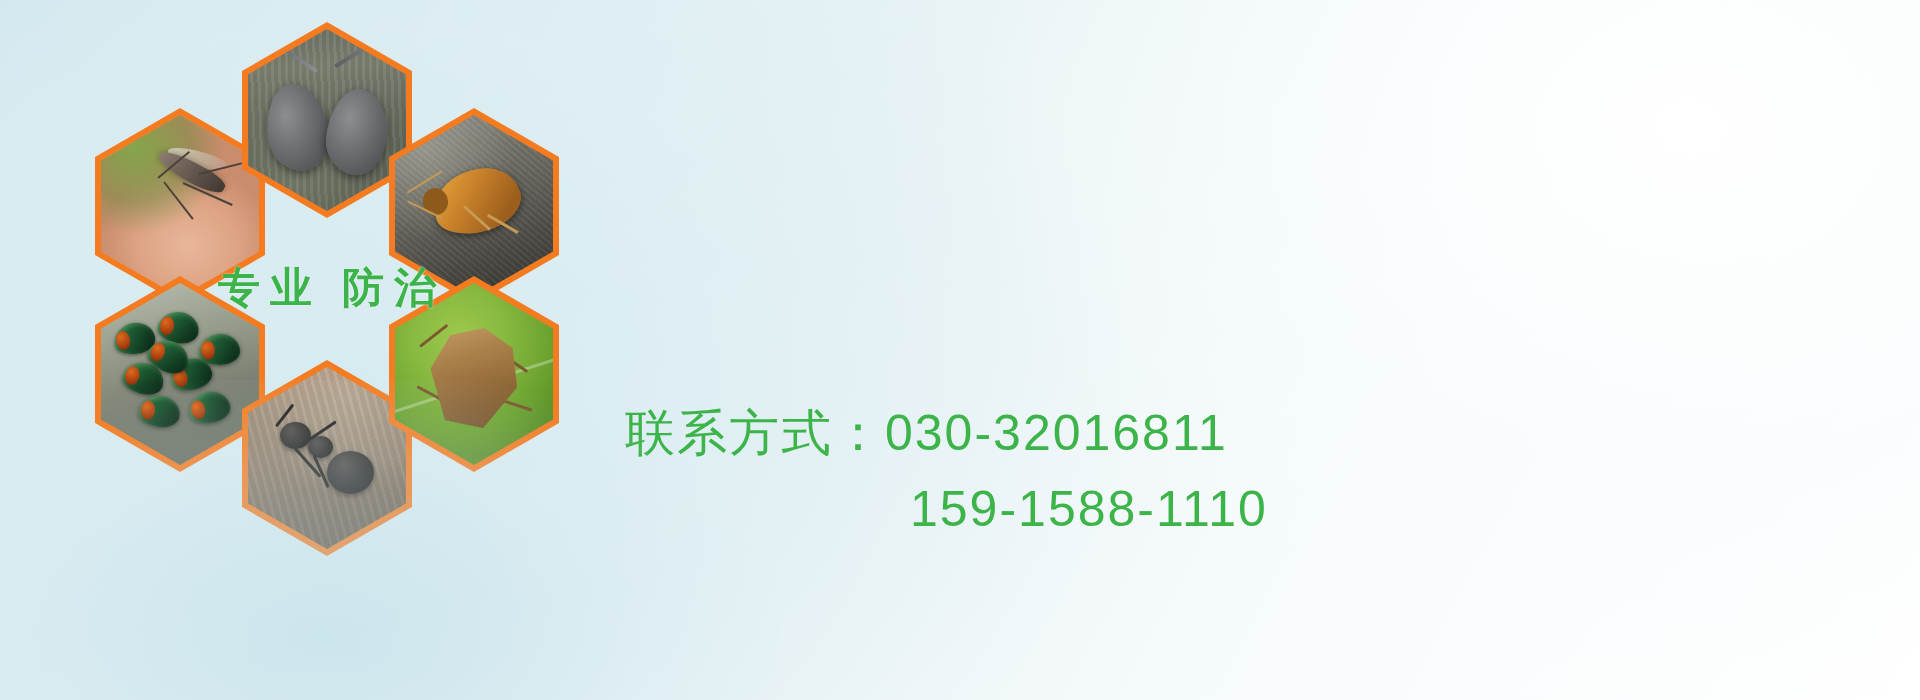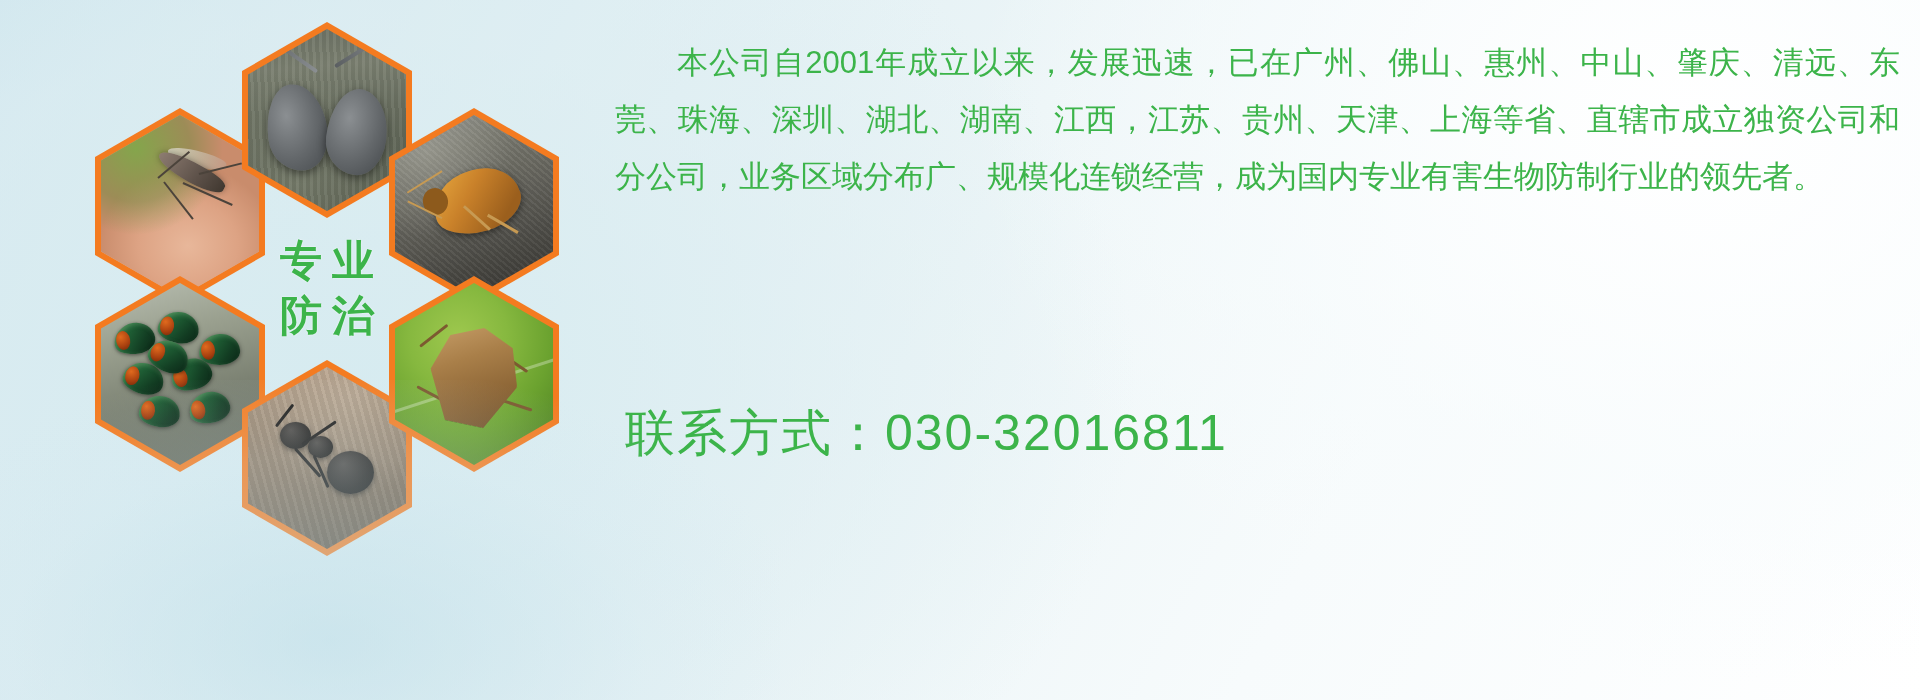--- a/index.html
+++ b/index.html
@@ -259,21 +259,21 @@
   .hex.h-stinkbug { left: 294px; top: 276px; }
 
   
   .hex-label {
     position: absolute;
     left: 147px;
     top: 190px;
     width: 170px;
     height: 196px;
     display: flex;
-    flex-direction: column;
+    flex-direction: row;
     align-items: center;
     justify-content: center;
     gap: 10px;
   }
   .hex-label .line {
     color: #3cb44a;
     font-size: 42px;
     font-weight: bold;
     letter-spacing: 10px;
     text-indent: 10px;
@@ -420,21 +420,19 @@
       </div>
     </div>
 
     <div class="hex-label">
       <div class="line">专业</div>
       <div class="line">防治</div>
     </div>
 
   </div>
 
-  <div class="content">
-    <p class="intro">本公司自2001年成立以来，发展迅速，已在广州、佛山、惠州、中山、肇庆、清远、东莞、珠海、深圳、湖北、湖南、江西，江苏、贵州、天津、上海等省、直辖市成立独资公司和分公司，业务区域分布广、规模化连锁经营，成为国内专业有害生物防制行业的领先者。</p>
-  </div>
 
   <div class="contact">
     <span>联系方式：</span><span>030-32016811</span>
+    <span class="phone2">159-1588-1110</span>
   </div>
 
 </div>
 
 </body></html>

